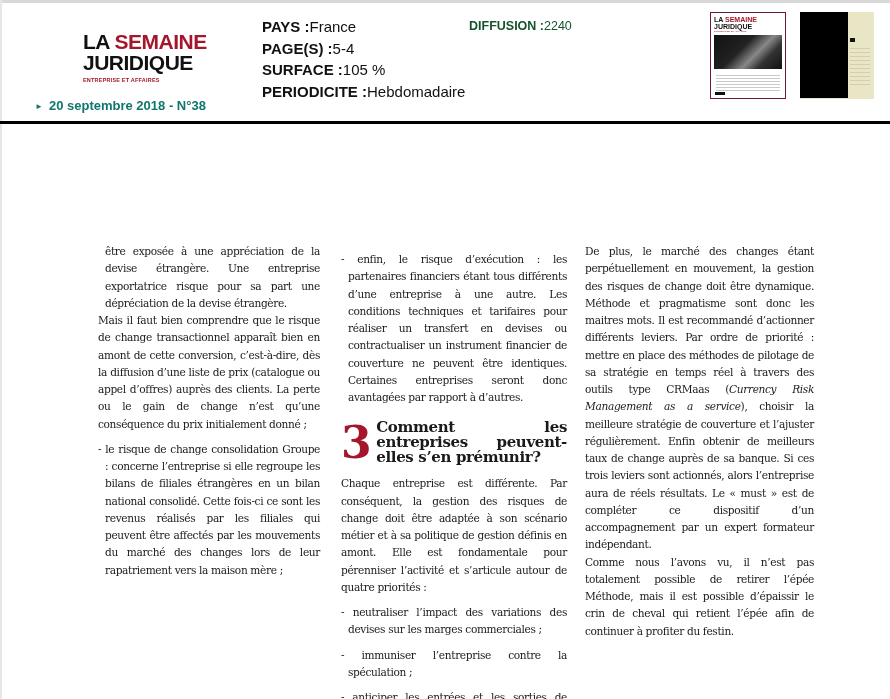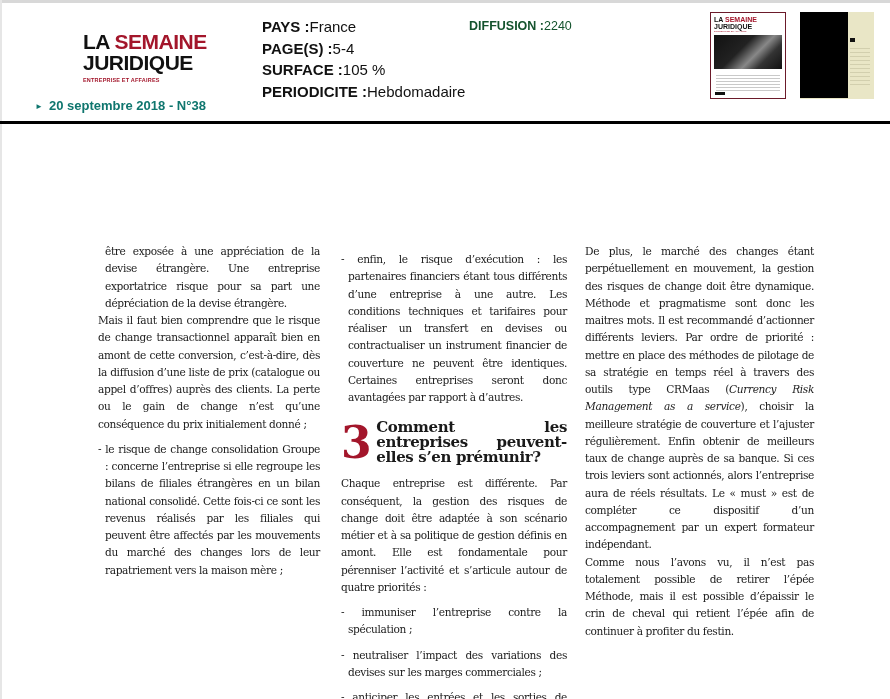--- a/index.html
+++ b/index.html
@@ -172,22 +172,22 @@
     <p class="dash">- le risque de change consolidation Groupe : concerne l’entreprise si elle regroupe les bilans de filiales étrangères en un bilan national consolidé. Cette fois-ci ce sont les revenus réalisés par les filiales qui peuvent être affectés par les mouvements du marché des changes lors de leur rapatriement vers la maison mère ;</p>
   </div>
 
   <div class="col col-2">
     <p class="dash">- enfin, le risque d’exécution : les partenaires financiers étant tous différents d’une entreprise à une autre. Les conditions techniques et tarifaires pour réaliser un transfert en devises ou contractualiser un instrument financier de couverture ne peuvent être identiques. Certaines entreprises seront donc avantagées par rapport à d’autres.</p>
     <div class="section-heading">
       <span class="section-number">3</span>
       <span class="section-title">Comment les entreprises peuvent-elles s’en prémunir?</span>
     </div>
     <p>Chaque entreprise est différente. Par conséquent, la gestion des risques de change doit être adaptée à son scénario métier et à sa politique de gestion définis en amont. Elle est fondamentale pour pérenniser l’activité et s’articule autour de quatre priorités :</p>
+    <p class="dash">- neutraliser l’impact des variations des devises sur les marges commerciales ;</p>
     <p class="dash">- immuniser l’entreprise contre la spéculation ;</p>
-    <p class="dash">- neutraliser l’impact des variations des devises sur les marges commerciales ;</p>
     <p class="dash">- anticiper les entrées et les sorties de trésorerie auprès aux achats de devises ;</p>
   </div>
 
   <div class="col col-3">
     <p><span>De plus, le marché des changes étant perpétuellement en mouvement, la gestion des risques de change doit être dynamique. Méthode et pragmatisme sont donc les maitres mots. Il est recommandé d’actionner différents leviers. Par ordre de priorité : mettre en place des méthodes de pilotage de sa stratégie en temps réel à travers des outils type CRMaas (</span><em>Currency Risk Management as a service</em><span>), choisir la meilleure stratégie de couverture et l’ajuster régulièrement. Enfin obtenir de meilleurs taux de change auprès de sa banque. Si ces trois leviers sont actionnés, alors l’entreprise aura de réels résultats. Le « must » est de compléter ce dispositif d’un accompagnement par un expert formateur indépendant.</span></p>
     <p>Comme nous l’avons vu, il n’est pas totalement possible de retirer l’épée Méthode, mais il est possible d’épaissir le crin de cheval qui retient l’épée afin de continuer à profiter du festin.</p>
   </div>
 </main>
 
 </body></html>

